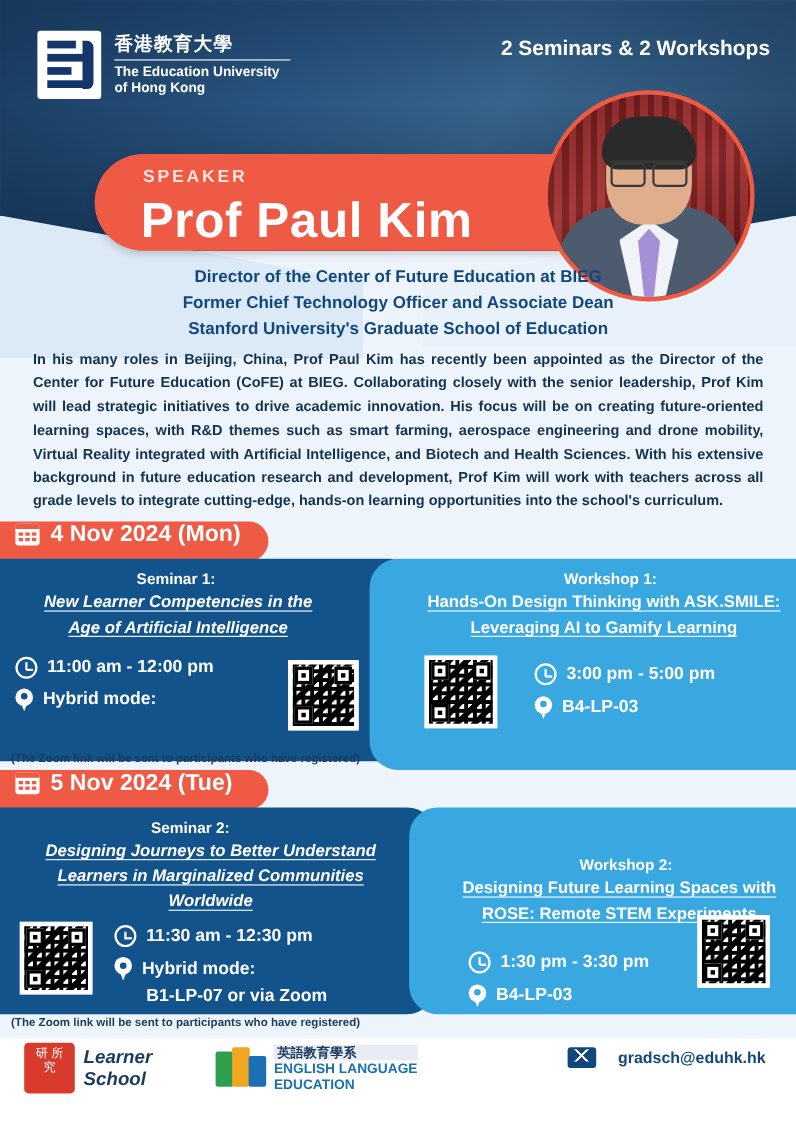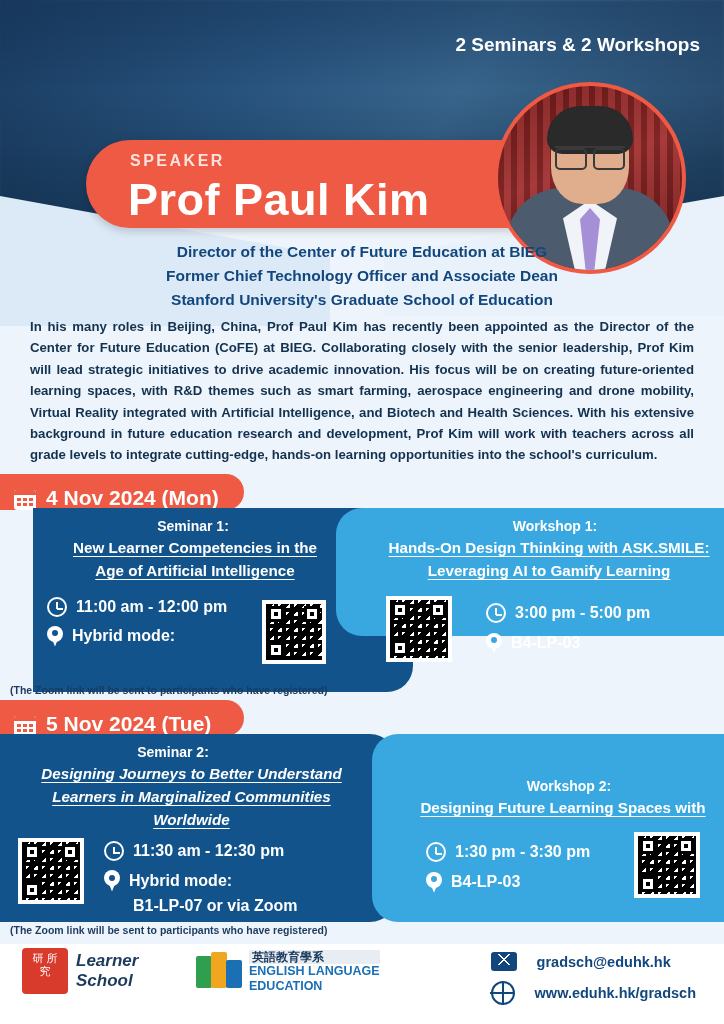--- a/index.html
+++ b/index.html
@@ -151,21 +151,21 @@
   .bio {
     position: absolute; left: 30px; top: 316px; width: 664px;
     color: #13324f; font-size: 13.2px; line-height: 1.62;
     text-align: justify; font-weight: bold;
   }
 
   
   .day-header {
     position: absolute; left: 0; height: 36px;
     background: #ee5a43;
-    display: flex; align-items: flex-end; gap: 10px;
+    display: flex; align-items: flex-start; gap: 10px;
     padding: 0 22px 0 14px;
     border-radius: 0 18px 18px 0;
   }
   .day-header .d-text { color: #ffffff; font-size: 21px; font-weight: bold; }
   .day1 { top: 474px; width: 244px; }
   .day2 { top: 700px; width: 244px; }
   .cal-icon { width: 22px; height: 22px; position: relative; }
   .cal-icon .cal-body { position: absolute; inset: 2px 0 0 0; background: #ffffff; border-radius: 3px; }
   .cal-icon .cal-top { position: absolute; left: 0; top: 2px; width: 22px; height: 5px; background: #ee5a43; border-radius: 3px 3px 0 0; }
   .cal-icon .cal-grid {
@@ -180,24 +180,23 @@
   }
 
   
   .panel { position: absolute; color: #ffffff; }
   .panel-dark { background: #12538c; }
   .panel-light { background: #3aa8e0; }
 
   .seminar1 {
     left: 0; top: 508px; width: 380px; height: 184px;
     border-radius: 0 26px 26px 0;
-    margin-left: 33px;
   }
   .workshop1 {
-    left: 336px; top: 508px; width: 388px; height: 128px;
+    left: 336px; top: 508px; width: 388px; height: 192px;
     border-radius: 26px 0 0 26px;
   }
   .seminar2 {
     left: 0; top: 734px; width: 396px; height: 188px;
     border-radius: 0 26px 26px 0;
   }
   .workshop2 {
     left: 372px; top: 734px; width: 352px; height: 188px;
     border-radius: 26px 0 0 26px;
   }
@@ -285,20 +284,29 @@
 
 <div class="poster">
 
   <div class="hero">
     <div class="hero-blur"></div>
     <div class="hero-band"></div>
   </div>
   <div class="diag-left"></div>
   <div class="diag-right"></div>
 
+  <div class="uni-logo">
+    <div class="logo-mark"></div>
+    <div class="logo-text">
+      <div class="logo-cn">香港教育大學</div>
+      <div class="logo-rule"></div>
+      <div class="logo-en">The Education University</div>
+      <div class="logo-en">of Hong Kong</div>
+    </div>
+  </div>
 
   <div class="hero-tagline">2 Seminars &amp; 2 Workshops</div>
 
   <div class="ribbon"></div>
   <div class="ribbon-label">SPEAKER</div>
   <div class="ribbon-name">Prof Paul Kim</div>
 
   <div class="portrait">
     <div class="p-curtain"></div>
     <div class="p-body"></div>
@@ -321,21 +329,21 @@
     <div class="cal-icon">
       <div class="cal-body"></div>
         <div class="cal-top"></div>
         <div class="cal-grid"></div>
     </div>
     <div class="d-text">4 Nov 2024 (Mon)</div>
   </div>
 
   <div class="panel panel-dark seminar1">
     <div class="sess-kicker" style="padding-right:60px;">Seminar 1:</div>
-    <div class="sess-title" style="padding:0 70px 0 14px;">
+    <div class="sess-title" style="padding:0 70px 0 14px;font-style:italic;">
       <div>New Learner Competencies in the</div>
       <div>Age of Artificial Intelligence</div>
     </div>
     <div style="margin:14px 0 0 14px;">
       <div class="meta-row">
         <div class="clock-icon"></div>
         <span>11:00 am - 12:00 pm</span>
       </div>
       <div class="meta-row" style="margin-top:9px;">
         <div class="pin-icon">
@@ -414,20 +422,21 @@
     <div class="qrimg"></div>
     <div class="qr-fp" style="left:6px;top:6px;"></div>
     <div class="qr-fp" style="right:6px;top:6px;"></div>
     <div class="qr-fp" style="left:6px;bottom:6px;"></div>
   </div>
 
   <div class="panel panel-light workshop2">
     <div class="sess-kicker" style="padding-left:42px;margin-top:44px;">Workshop 2:</div>
     <div class="sess-title" style="padding:0 14px 0 44px;">
       <div>Designing Future Learning Spaces with</div>
+      <div>ROSE: Remote STEM Experiments</div>
     </div>
     <div style="margin:22px 0 0 54px;">
       <div class="meta-row">
         <div class="clock-icon"></div>
         <span>1:30 pm - 3:30 pm</span>
       </div>
       <div class="meta-row" style="margin-top:10px;">
         <div class="pin-icon">
             <div class="pin-hole on-light"></div>
           </div>
@@ -465,19 +474,15 @@
       <div class="ele-en">ENGLISH LANGUAGE</div>
       <div class="ele-en">EDUCATION</div>
     </div>
   </div>
 
   <div class="contact">
     <div class="contact-row">
       <div class="mail-icon"></div>
       <span>gradsch@eduhk.hk</span>
     </div>
-    <div class="contact-row">
-      <div class="globe-icon"></div>
-      <span>www.eduhk.hk/gradsch</span>
-    </div>
   </div>
 
 </div>
 
 </body></html>

